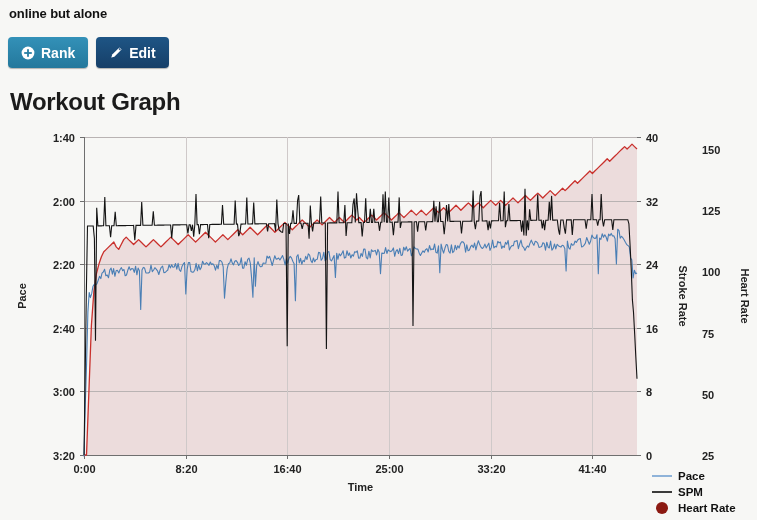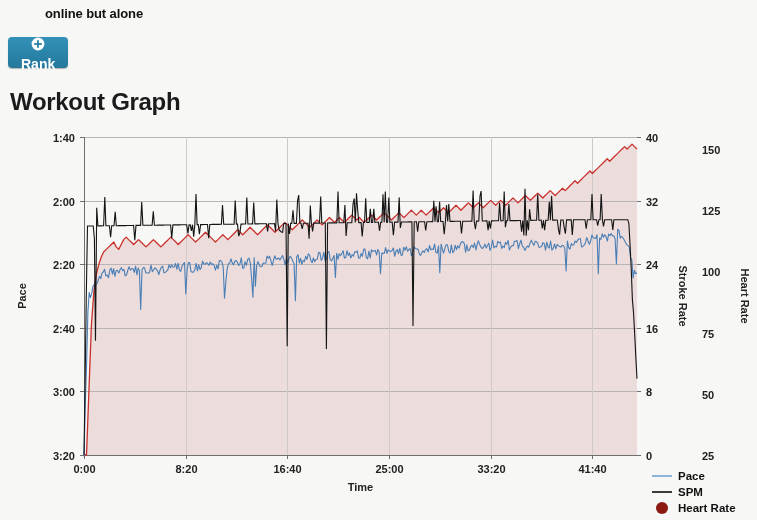--- a/index.html
+++ b/index.html
@@ -18,21 +18,20 @@
 
   
   #page-heading {
     position: absolute;
     left: 9px;
     top: 6px;
     font-size: 13px;
     font-weight: 700;
     letter-spacing: -0.1px;
     color: #111;
-    margin-left: 36px;
   }
 
   #action-bar {
     position: absolute;
     left: 8px;
     top: 37px;
     display: flex;
     gap: 8px;
     align-items: flex-start;
   }
@@ -48,21 +47,20 @@
     font-size: 14px;
     font-weight: 700;
     color: #ffffff;
     cursor: pointer;
     box-shadow: 0 1px 1px rgba(0,0,0,0.28);
     line-height: 1;
     white-space: nowrap;
   }
   .btn-rank {
     background: linear-gradient(#3391b8, #24789c);
-    flex-direction: column;
   }
   .btn-edit {
     background: linear-gradient(#1e5585, #163f68);
   }
   .btn-delete {
     background: linear-gradient(#cf3226, #b5241a);
   }
   .btn .glyph {
     display: inline-flex;
     align-items: center;
@@ -127,20 +125,30 @@
     <span class="glyph">
       <svg width="14" height="14" viewBox="0 0 14 14">
         <circle cx="7" cy="7" r="6.4" fill="#ffffff"></circle>
         <rect x="6.1" y="3.2" width="1.8" height="7.6" fill="#2a7fa3"></rect>
         <rect x="3.2" y="6.1" width="7.6" height="1.8" fill="#2a7fa3"></rect>
       </svg>
     </span>
     <span>Rank</span>
   </button>
 
+  <button class="btn btn-edit">
+    <span class="glyph">
+      <svg width="14" height="14" viewBox="0 0 14 14">
+        <path d="M10.4 1.4 L12.6 3.6 L5.4 10.8 L2.4 11.6 L3.2 8.6 Z" fill="#ffffff"></path>
+        <path d="M2.4 11.6 L3.2 10.3 L3.7 10.8 Z" fill="#ffffff"></path>
+        <path d="M9.9 2.5 L11.5 4.1" stroke="#1a4a7a" stroke-width="1.1" fill="none"></path>
+      </svg>
+    </span>
+    <span>Edit</span>
+  </button>
 
 
 </div>
 
 <div id="chart-title">Workout Graph</div>
 
 <div id="chart-figure">
   <svg id="chart-svg" width="757" height="400">
 
     <g>

